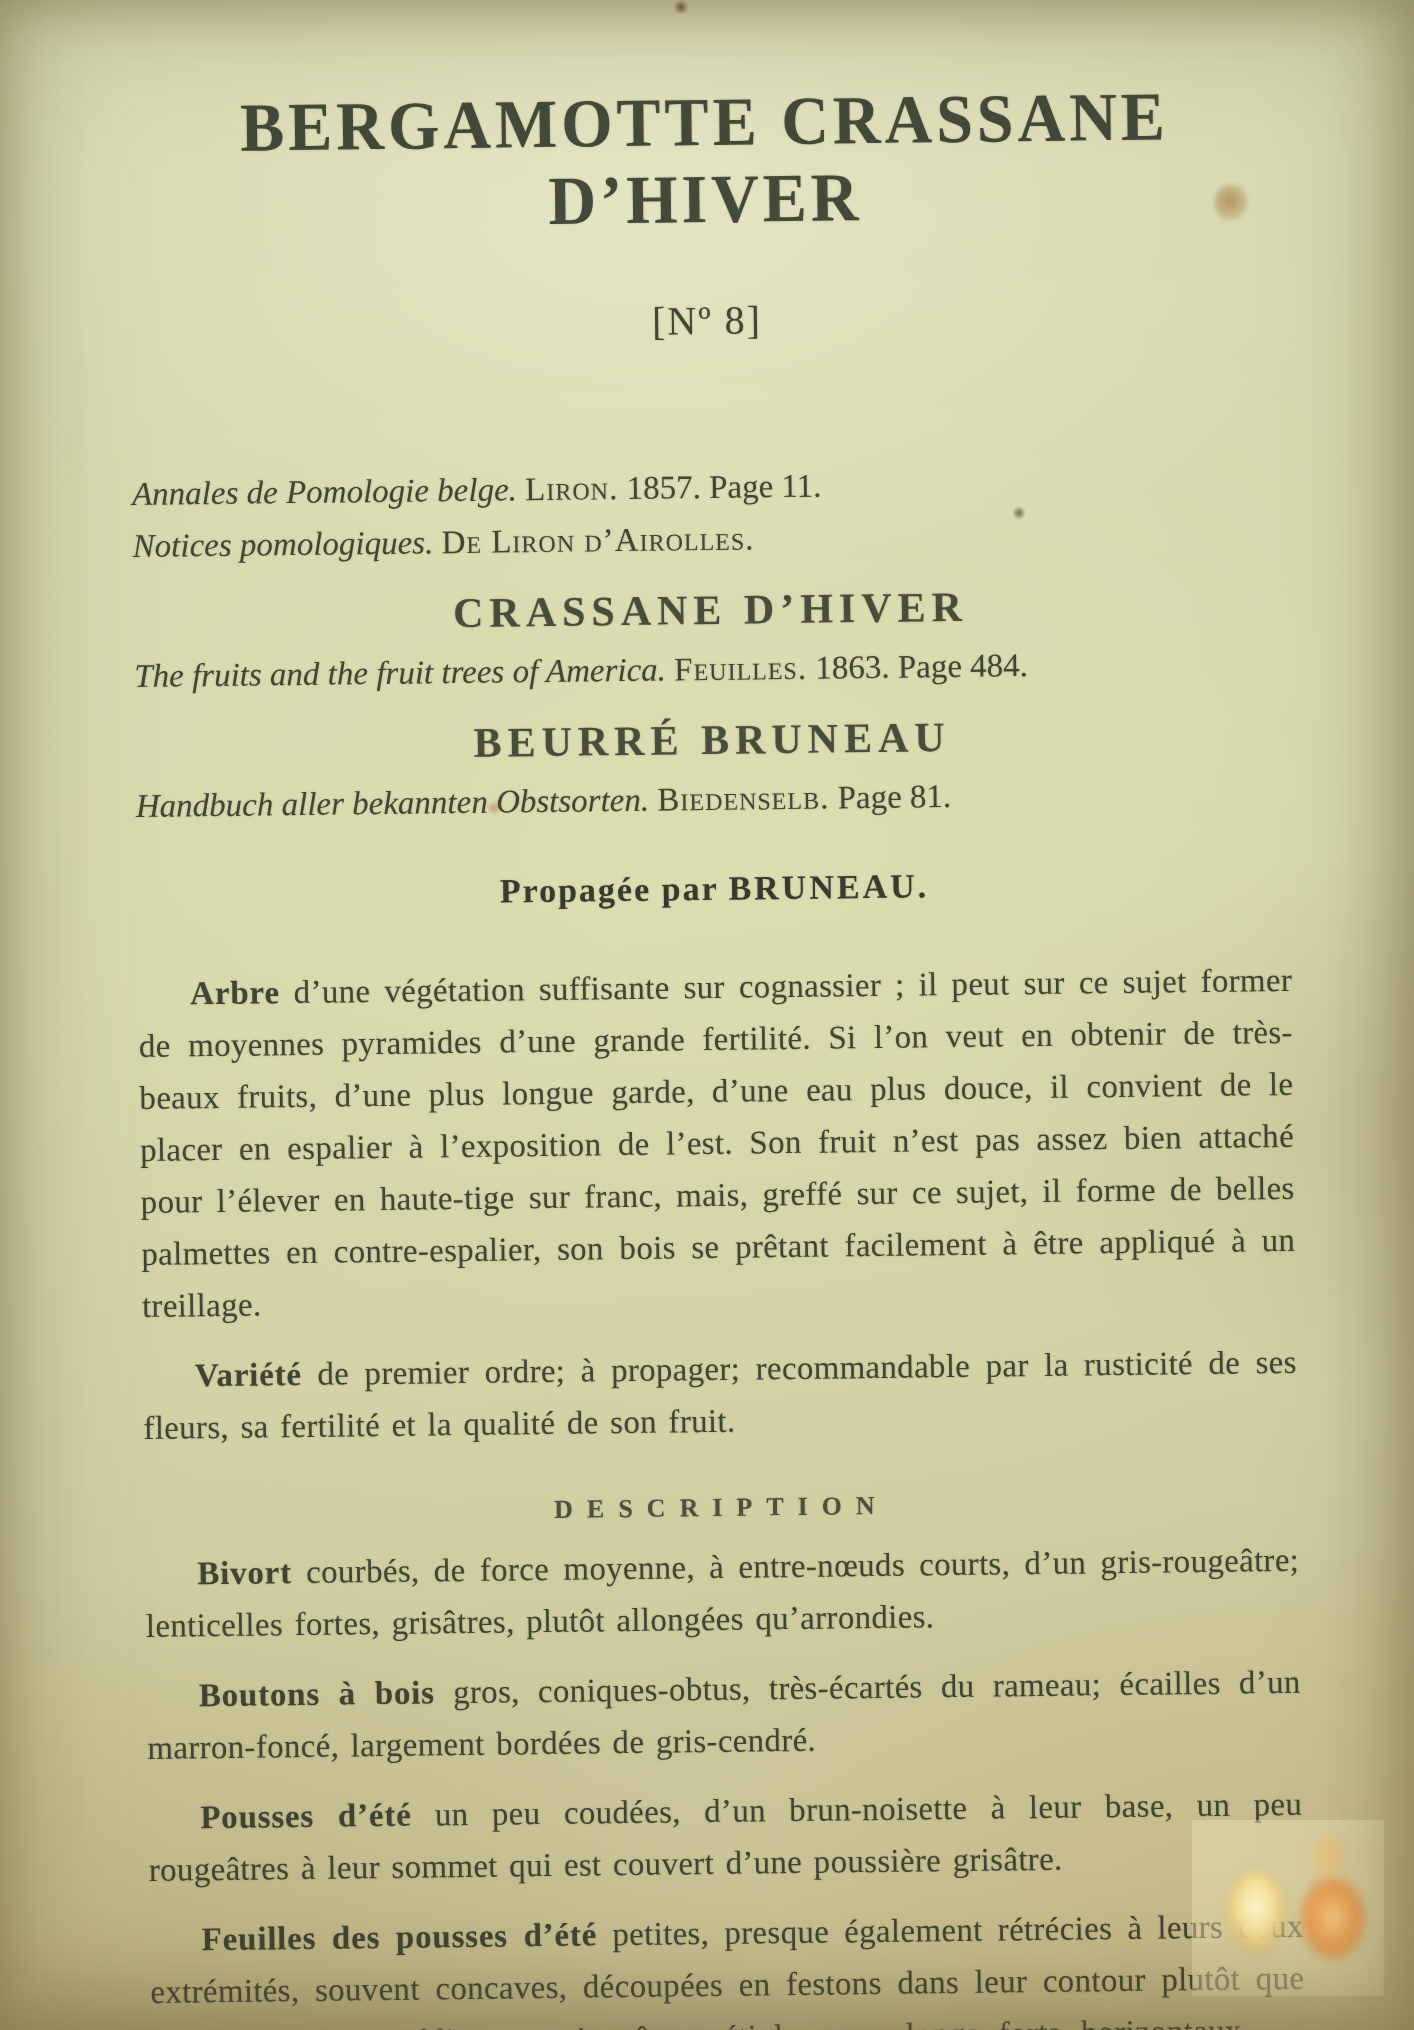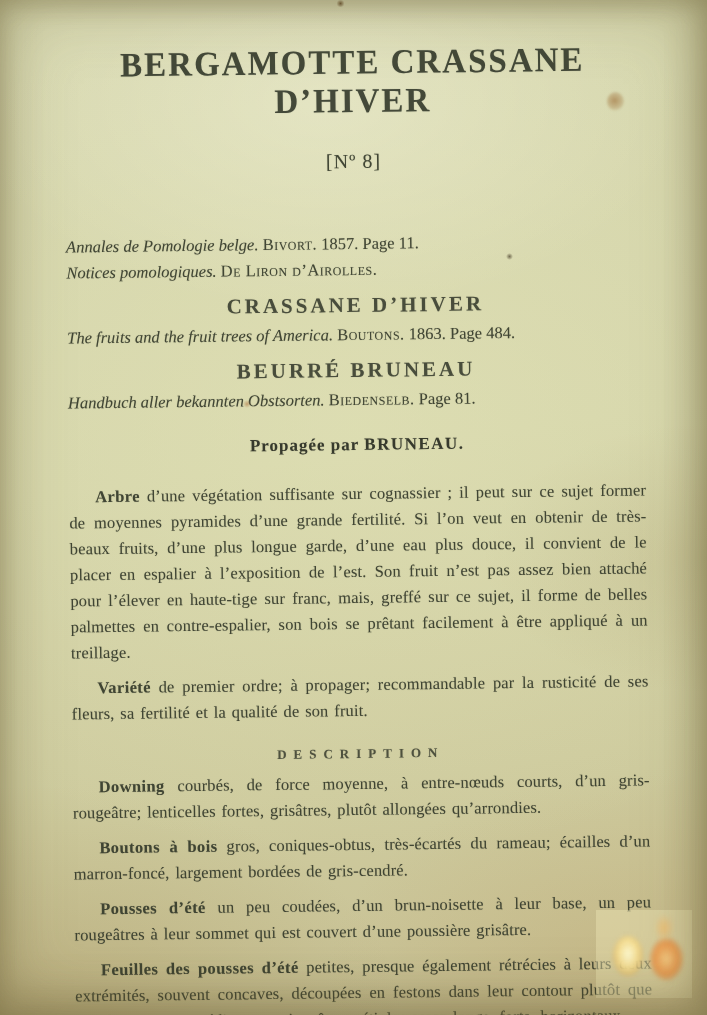--- a/index.html
+++ b/index.html
@@ -142,53 +142,53 @@
 <div class="page">
   <div class="content">
 
     <h1 class="title">BERGAMOTTE CRASSANE D’HIVER</h1>
 
     <div class="plate-number">[Nº 8]</div>
 
     <div class="refs">
       <p class="ref">
         <span class="work">Annales de Pomologie belge.</span>
-        <span class="author">Bivort.</span>
+        <span class="author">Liron.</span>
         <span class="detail">1857. Page 11.</span>
       </p>
       <p class="ref">
         <span class="work">Notices pomologiques.</span>
         <span class="author">De Liron d’Airolles.</span>
         <span class="detail"></span>
       </p>
     </div>
 
     <h2 class="synonym">CRASSANE D’HIVER</h2>
     <p class="ref">
       <span class="work">The fruits and the fruit trees of America.</span>
-      <span class="author">Boutons.</span>
+      <span class="author">Feuilles.</span>
       <span class="detail">1863. Page 484.</span>
     </p>
 
     <h2 class="synonym">BEURRÉ BRUNEAU</h2>
     <p class="ref">
       <span class="work">Handbuch aller bekannten Obstsorten.</span>
       <span class="author">Biedenselb.</span>
       <span class="detail">Page 81.</span>
     </p>
 
     <p class="propagation"><span>Propagée par </span><span class="caps">BRUNEAU</span><span>.</span></p>
 
     <p class="body-para first"><b>Arbre</b><span> d’une végétation suffisante sur cognassier ; il peut sur ce sujet former de moyennes pyramides d’une grande fertilité. Si l’on veut en obtenir de très-beaux fruits, d’une plus longue garde, d’une eau plus douce, il convient de le placer en espalier à l’exposition de l’est. Son fruit n’est pas assez bien attaché pour l’élever en haute-tige sur franc, mais, greffé sur ce sujet, il forme de belles palmettes en contre-espalier, son bois se prêtant facilement à être appliqué à un treillage.</span></p>
 
     <p class="body-para"><b>Variété</b><span> de premier ordre; à propager; recommandable par la rusticité de ses fleurs, sa fertilité et la qualité de son fruit.</span></p>
 
     <h3 class="section-heading">DESCRIPTION</h3>
 
-    <p class="body-para"><b>Downing</b><span> courbés, de force moyenne, à entre-nœuds courts, d’un gris-rougeâtre; lenticelles fortes, grisâtres, plutôt allongées qu’arrondies.</span></p>
+    <p class="body-para"><b>Bivort</b><span> courbés, de force moyenne, à entre-nœuds courts, d’un gris-rougeâtre; lenticelles fortes, grisâtres, plutôt allongées qu’arrondies.</span></p>
 
     <p class="body-para"><b>Boutons à bois</b><span> gros, coniques-obtus, très-écartés du rameau; écailles d’un marron-foncé, largement bordées de gris-cendré.</span></p>
 
     <p class="body-para"><b>Pousses d’été</b><span> un peu coudées, d’un brun-noisette à leur base, un peu rougeâtres à leur sommet qui est couvert d’une poussière grisâtre.</span></p>
 
     <p class="body-para"><b>Feuilles des pousses d’été</b><span> petites, presque également rétrécies à leurs deux extrémités, souvent concaves, découpées en festons dans leur contour plutôt que dentées; nervure médiane vert-jaunâtre; pétioles assez longs, forts, horizontaux.</span></p>
 
   </div>
 
   <div class="stain stain-title"></div>

